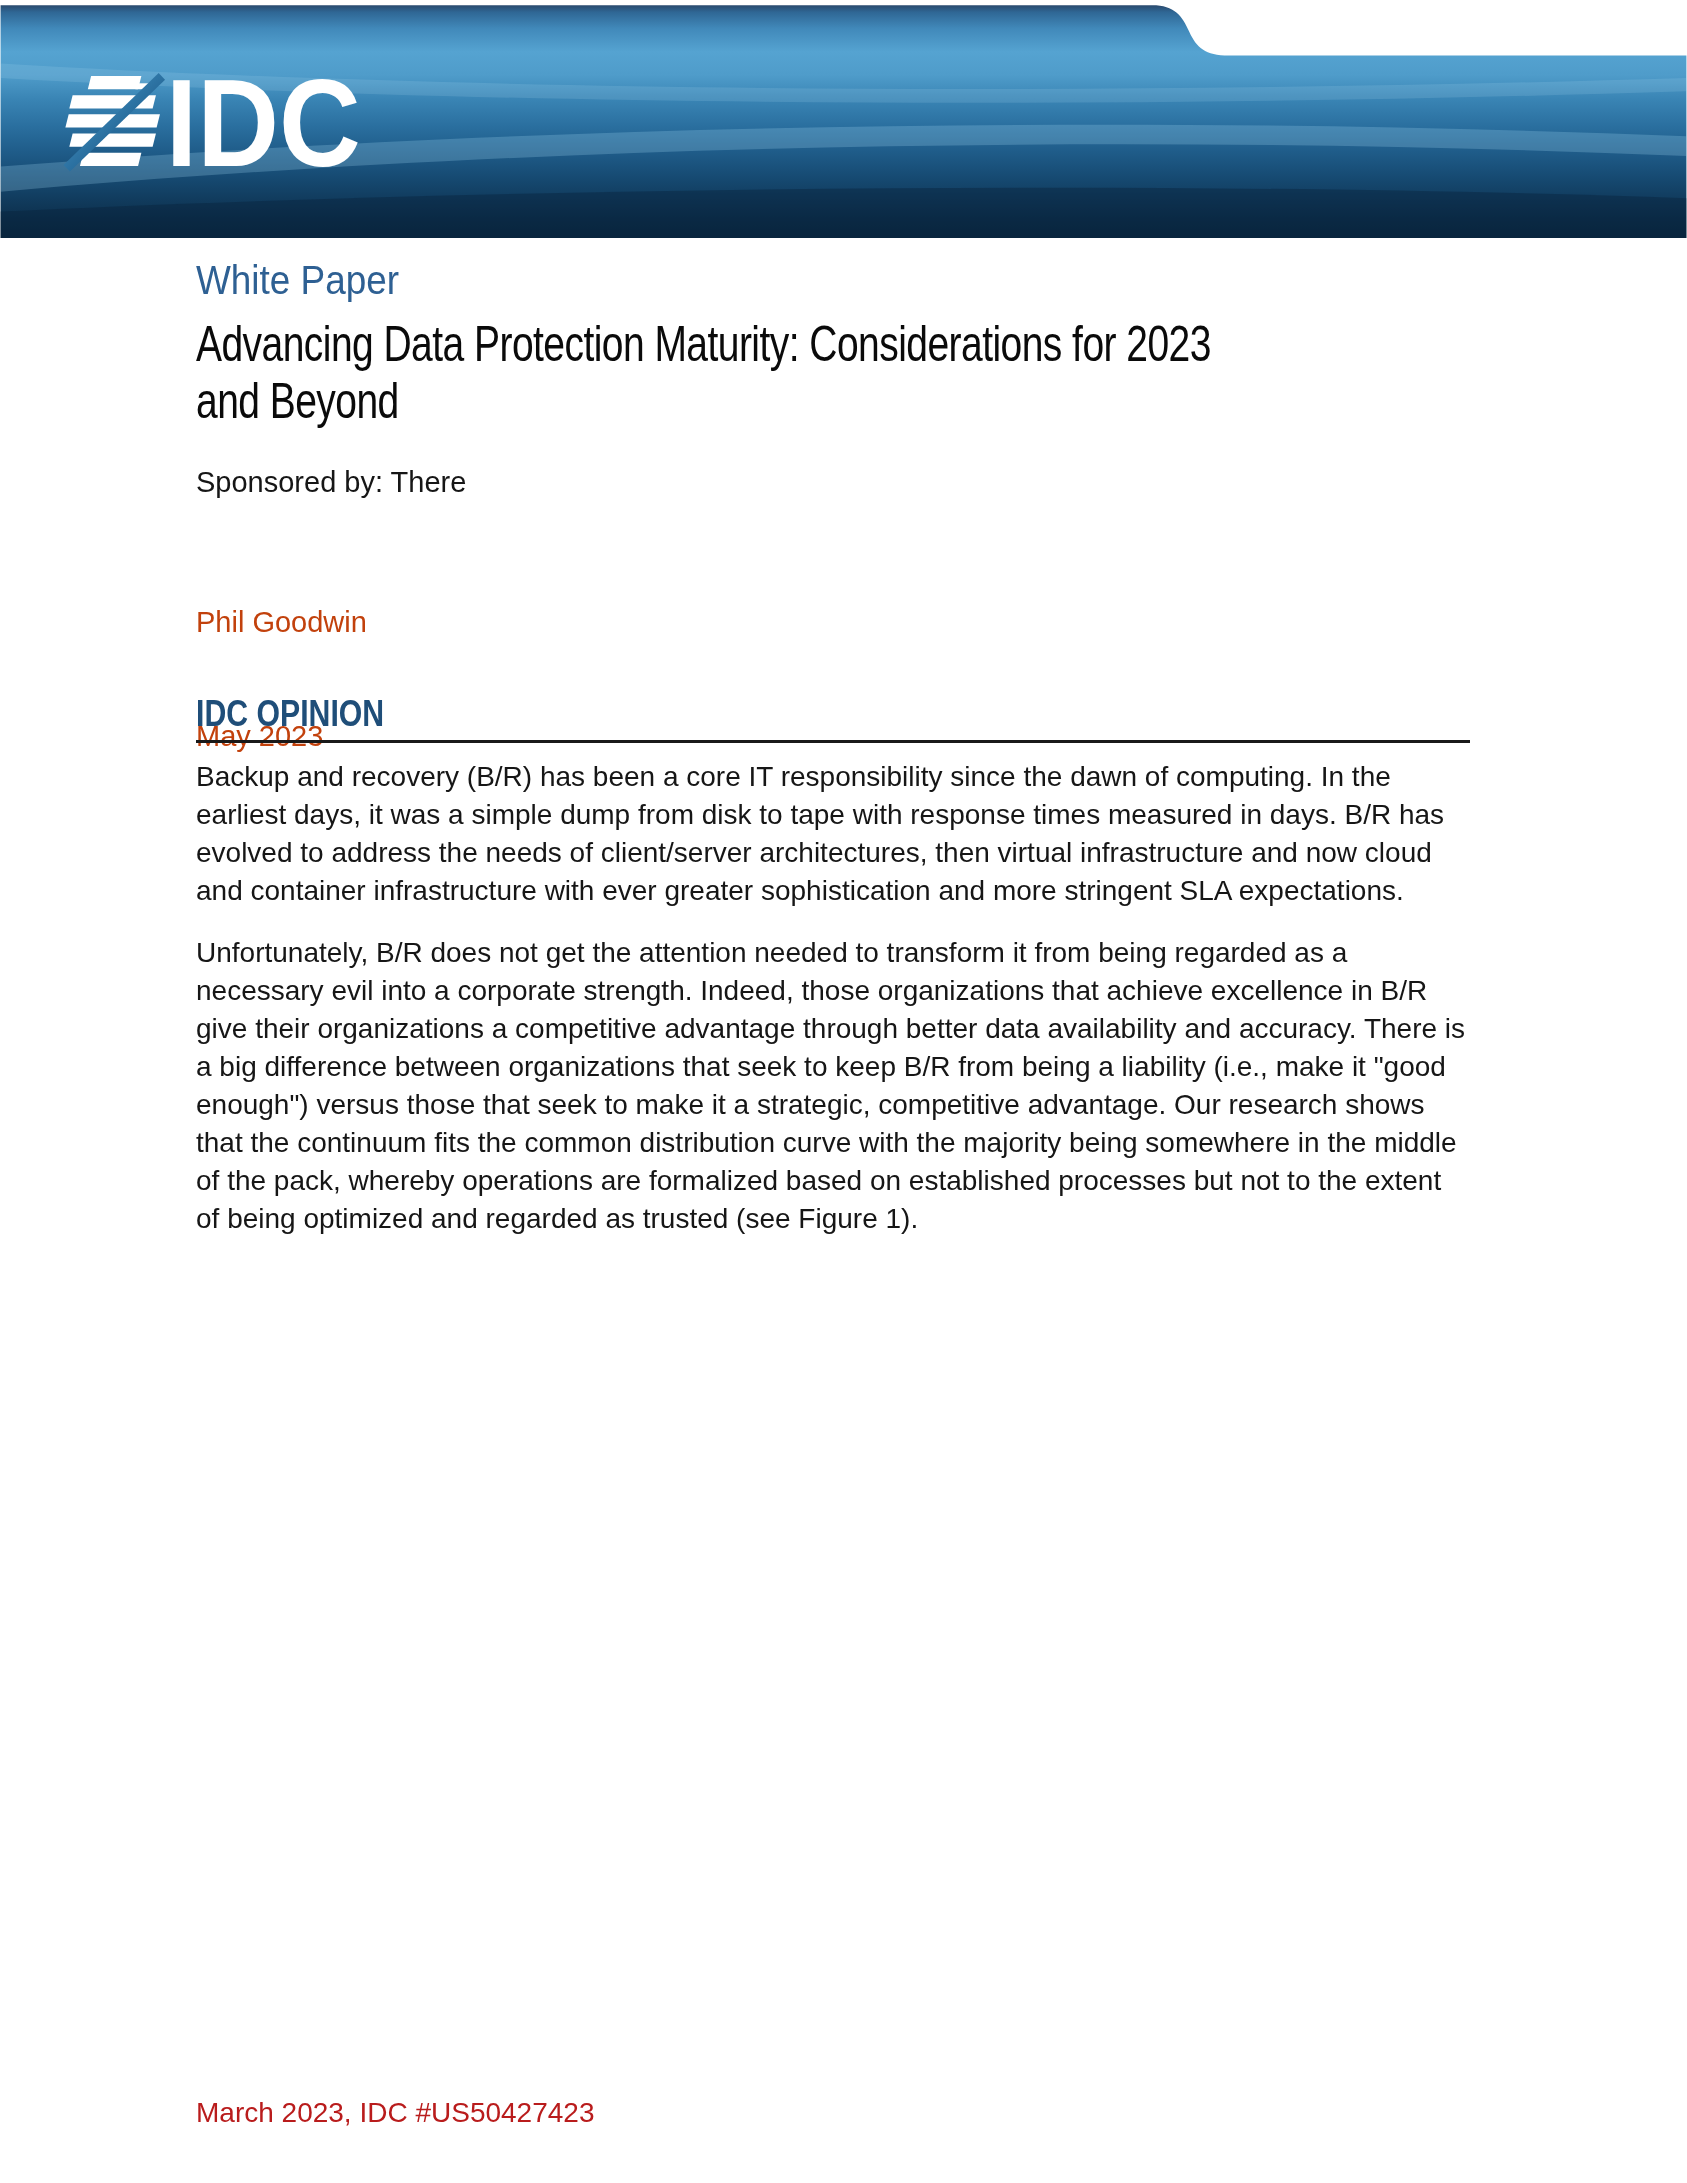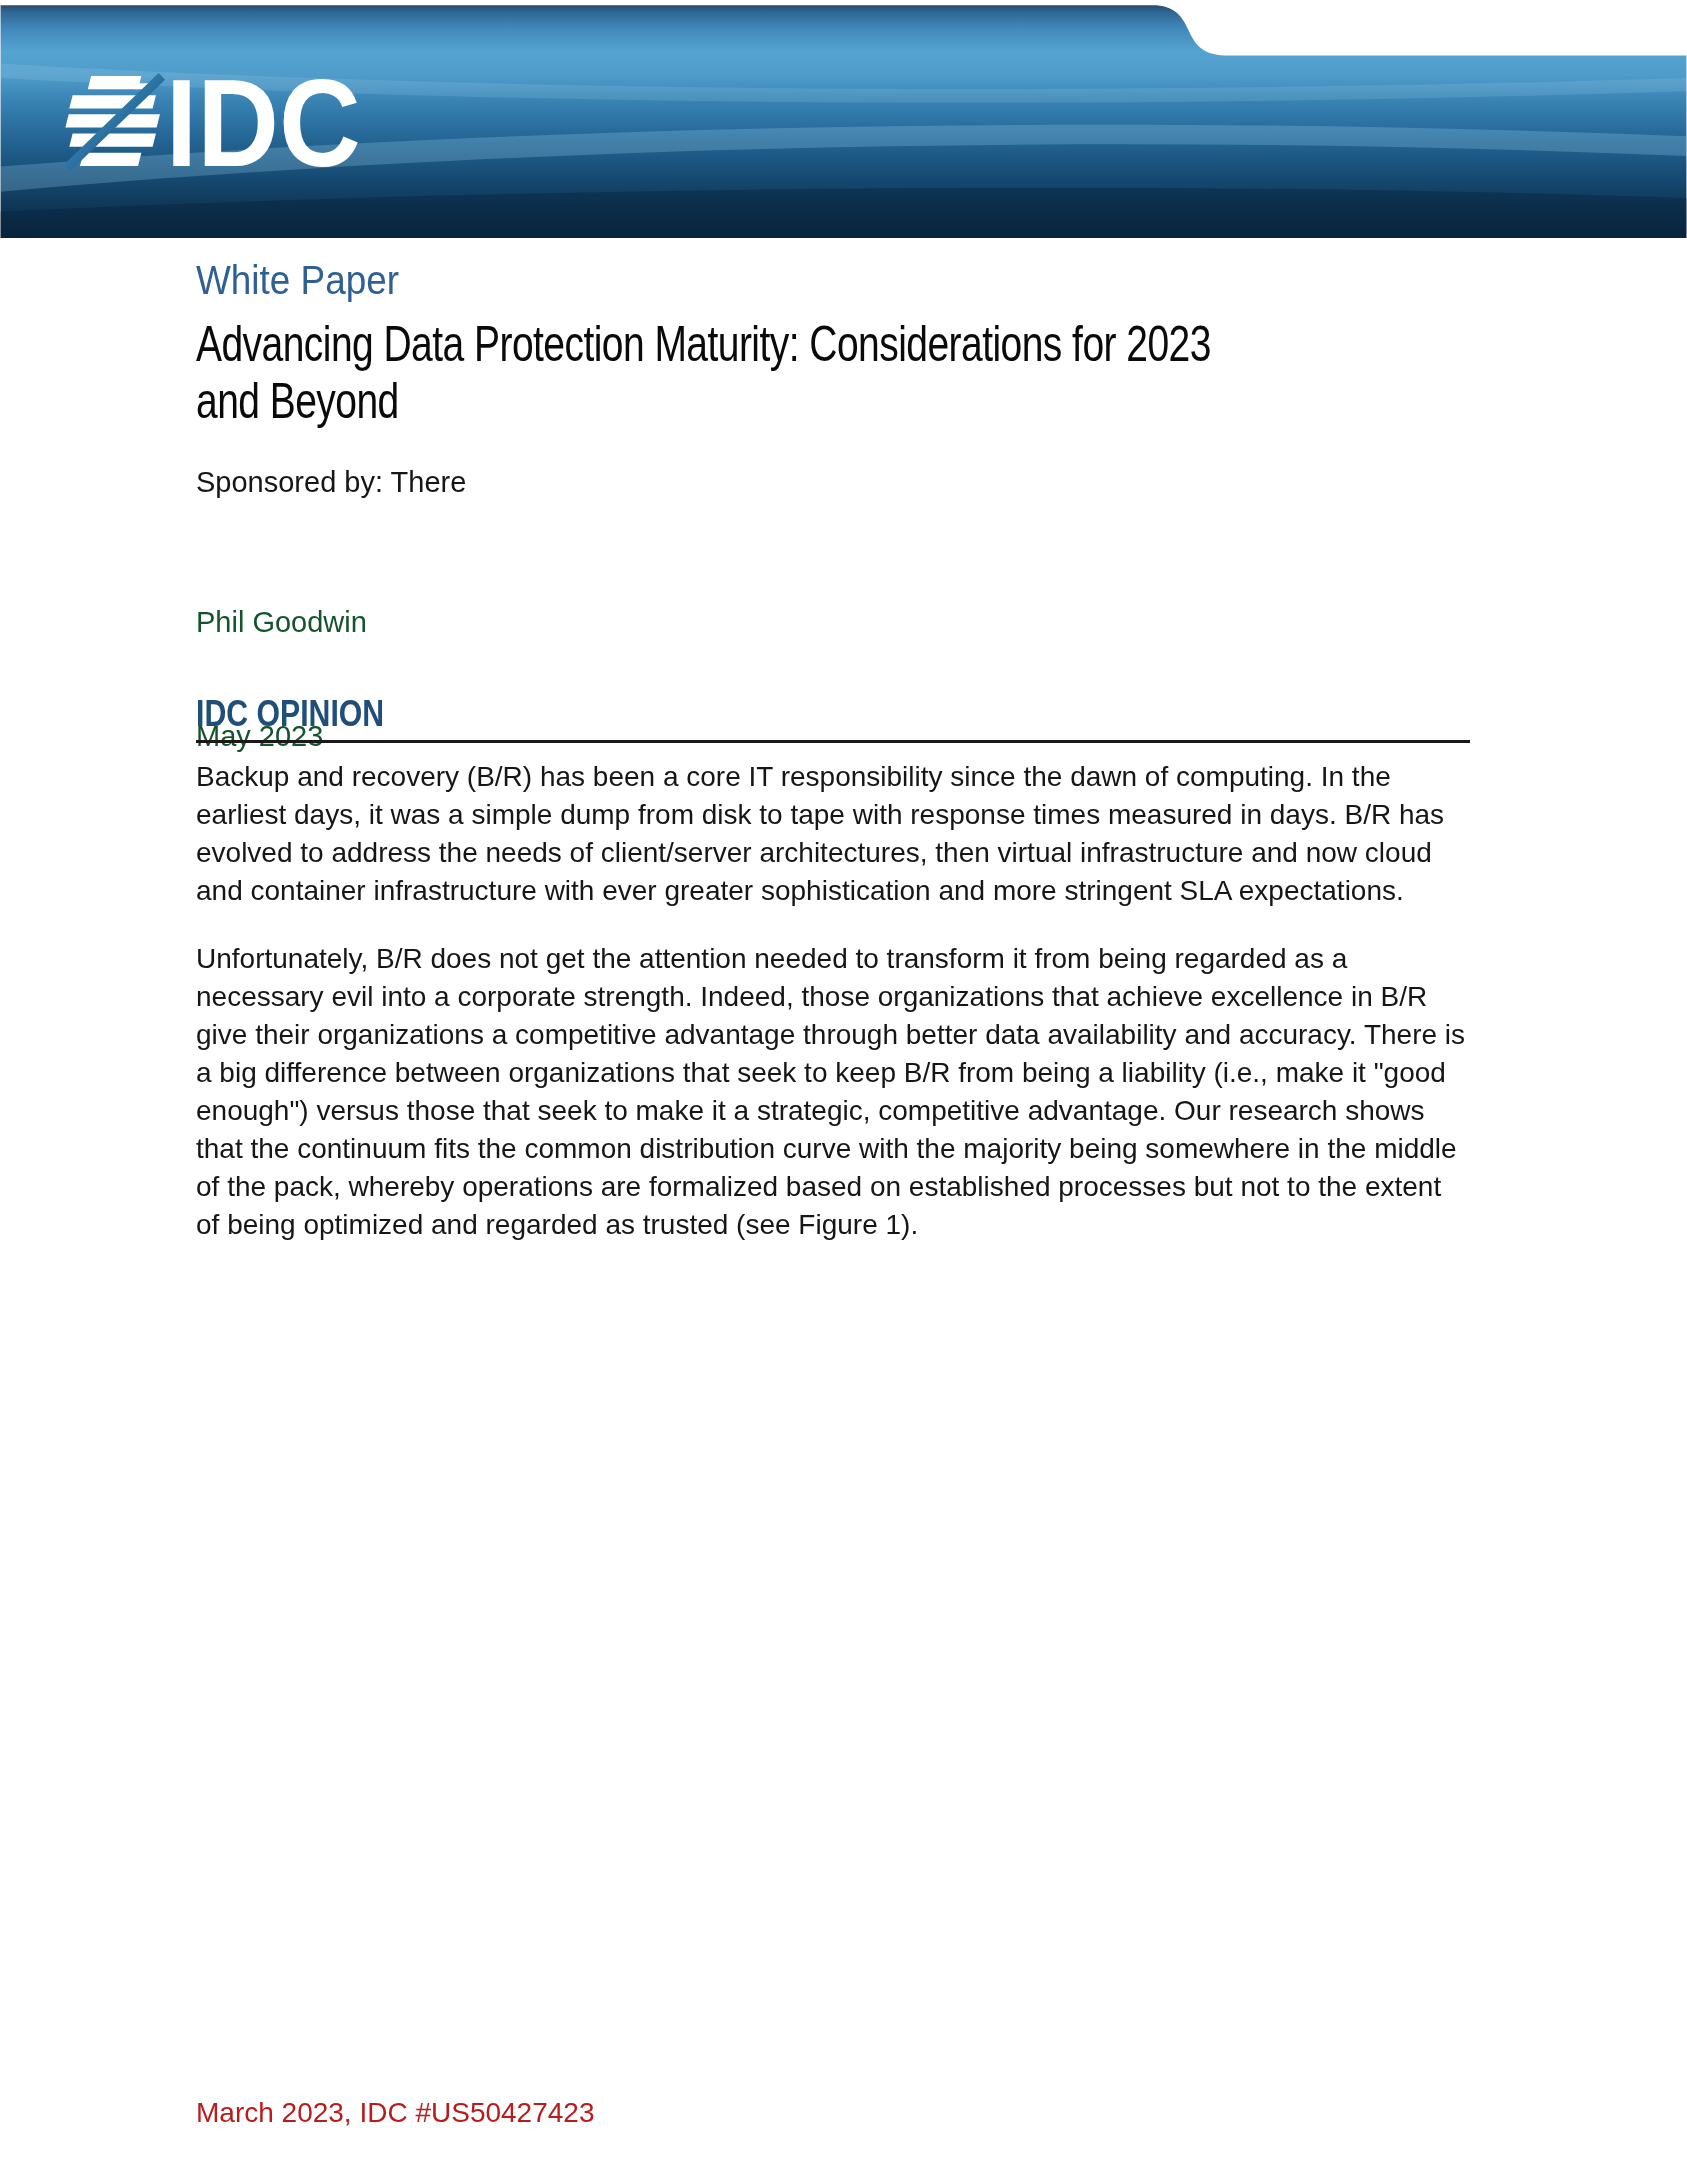--- a/index.html
+++ b/index.html
@@ -27,42 +27,42 @@
     transform:scaleX(.78);transform-origin:0 0;
     width:1720px;
   }
   .sponsor{
     position:absolute;top:464px;left:196px;
     font-size:29px;line-height:36px;color:#161616;
     white-space:pre;
   }
   .byline{
     position:absolute;top:527px;left:196px;
-    font-size:29px;line-height:38px;color:#14532d;
+    font-size:29px;line-height:38px;color:#c2410c;
     white-space:pre;
   }
   .section-heading{
     position:absolute;top:693px;left:196px;margin:0;
     font-size:36px;line-height:41px;font-weight:700;
     color:#1F4E79;letter-spacing:0;
     white-space:pre;
     transform:scaleX(.84);transform-origin:0 0;
     width:794px;
   }
   .rule{
     position:absolute;top:740px;left:196px;
     width:1274px;height:2.6px;background:#191919;
   }
   .body-copy{
     position:absolute;top:758px;left:196px;
     width:1323px;
     font-size:28px;line-height:38px;color:#161616;
   }
   .para{white-space:pre-line;margin:0;}
-  .para + .para{margin-top:30px;}
+  .para + .para{margin-top:24px;}
   .page-footer{
     position:absolute;top:2048px;left:196px;
     font-size:28px;line-height:34px;color:#b91c1c;
     white-space:pre;
     margin-top:48px;
   }
 </style>
 </head>
 <body>
 

